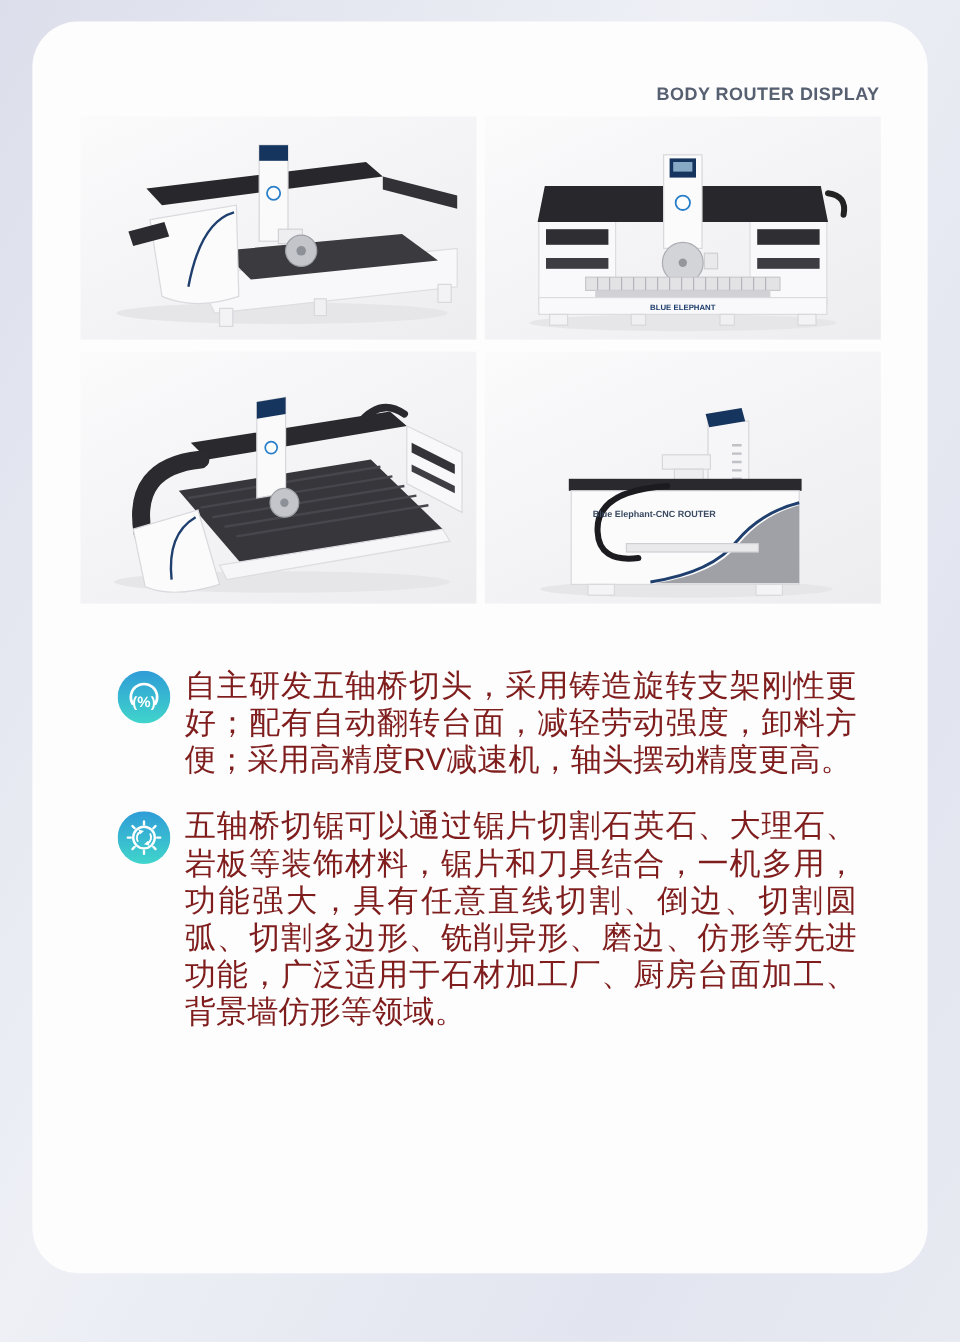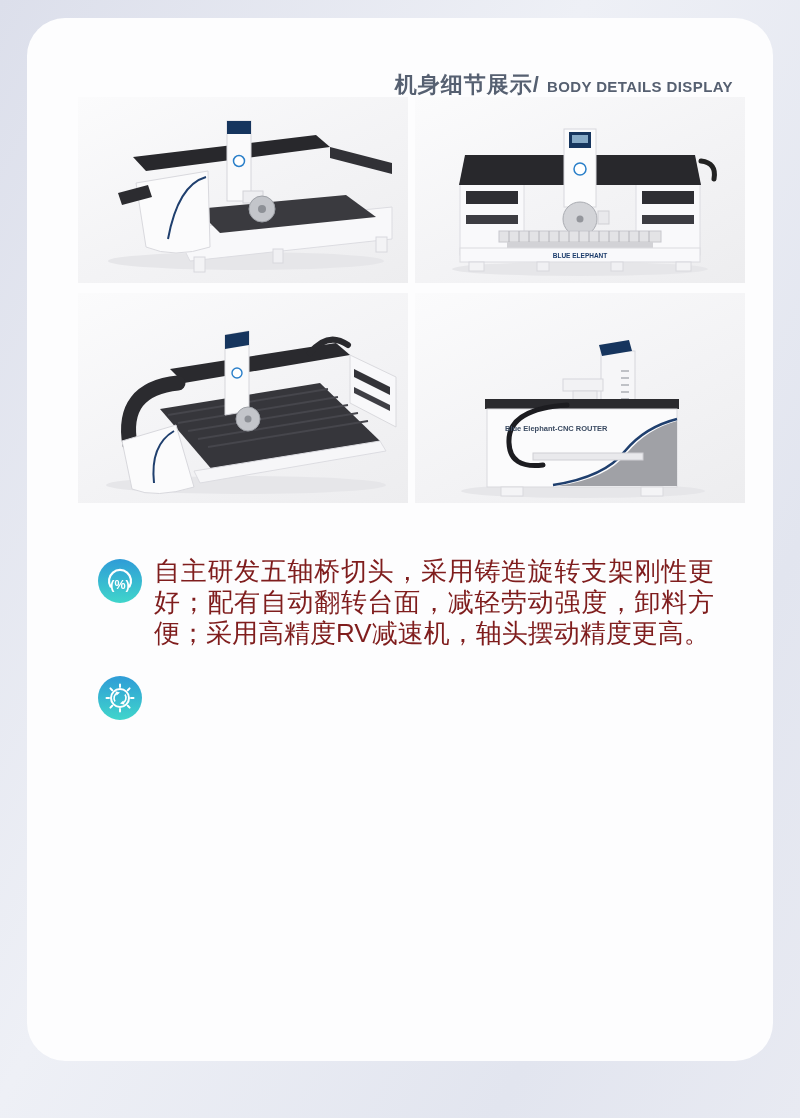--- a/index.html
+++ b/index.html
@@ -13,21 +13,21 @@
     position:absolute; left:27px; top:18px; width:746px; height:1043px;
     background:#fdfdfe; border-radius:38px;
   }
   .card-header {
     position:absolute; top:52px; right:40px;
     display:flex; align-items:baseline; gap:7px; white-space:nowrap;
   }
   .title-zh { font-size:22px; font-weight:700; color:#566071; letter-spacing:1px; }
   .title-en { font-size:15px; font-weight:700; color:#566071; letter-spacing:0.4px; }
   .gallery {
-    position:absolute; left:51px; top:79px; width:667px;
+    position:absolute; left:40px; top:79px; width:667px;
     display:grid; grid-template-columns:330px 330px; grid-template-rows:186px 210px;
     column-gap:7px; row-gap:10px;
   }
   .photo {
     background:linear-gradient(155deg,#fbfbfc 0%,#f3f3f5 55%,#ededef 100%);
     overflow:hidden;
   }
   .photo svg { display:block; width:100%; height:100%; }
   .features {
     position:absolute; left:71px; top:538px; width:640px;
@@ -42,22 +42,21 @@
     text-align:justify;
   }
 </style>
 </head>
 <body>
 
 <div class="page">
   <div class="card">
 
     <div class="card-header">
-      <span class="title-zh">机身细节展示/</span>
-      <span class="title-en">BODY DETAILS DISPLAY</span>
+      <span class="title-en">BODY ROUTER DISPLAY</span>
     </div>
 
     <div class="gallery">
 
       <div class="photo">
         <svg viewBox="0 0 330 186">
           <ellipse cx="168" cy="164" rx="138" ry="9" fill="#e6e6e9"></ellipse>
           <polygon points="96,132 314,110 314,142 112,164" fill="#f8f8fa" stroke="#dcdce1"></polygon>
           <rect x="116" y="160" width="11" height="15" fill="#f3f3f5" stroke="#d8d8dd"></rect>
           <rect x="298" y="140" width="11" height="15" fill="#f3f3f5" stroke="#d8d8dd"></rect>
@@ -180,17 +179,18 @@
             </defs>
             <circle cx="22" cy="22" r="22" fill="url(#icg2)"></circle>
             <circle cx="22" cy="22" r="9" fill="none" stroke="#ffffff" stroke-width="2"></circle>
             <path d="M33 22H35.5 M11 22H8.5 M22 33V35.5 M22 11V8.5 M29.8 29.8L31.6 31.6 M14.2 14.2L12.4 12.4 M29.8 14.2L31.6 12.4 M14.2 29.8L12.4 31.6" stroke="#ffffff" stroke-width="2" stroke-linecap="round"></path>
             <path d="M17,25.5 A 6 6 0 0 1 19.5,16.8" fill="none" stroke="#ffffff" stroke-width="1.6"></path>
             <polygon points="17.5,15.2 22,16.4 18.6,19.4" fill="#ffffff"></polygon>
             <path d="M27,18.5 A 6 6 0 0 1 24.5,27.2" fill="none" stroke="#ffffff" stroke-width="1.6"></path>
             <polygon points="26.5,28.8 22,27.6 25.4,24.6" fill="#ffffff"></polygon>
           </svg>
         </span>
+        <p class="feature-text">五轴桥切锯可以通过锯片切割石英石、大理石、岩板等装饰材料，锯片和刀具结合，一机多用，功能强大，具有任意直线切割、倒边、切割圆弧、切割多边形、铣削异形、磨边、仿形等先进功能，广泛适用于石材加工厂、厨房台面加工、背景墙仿形等领域。</p>
       </div>
 
     </div>
   </div>
 </div>
 
 </body></html>

